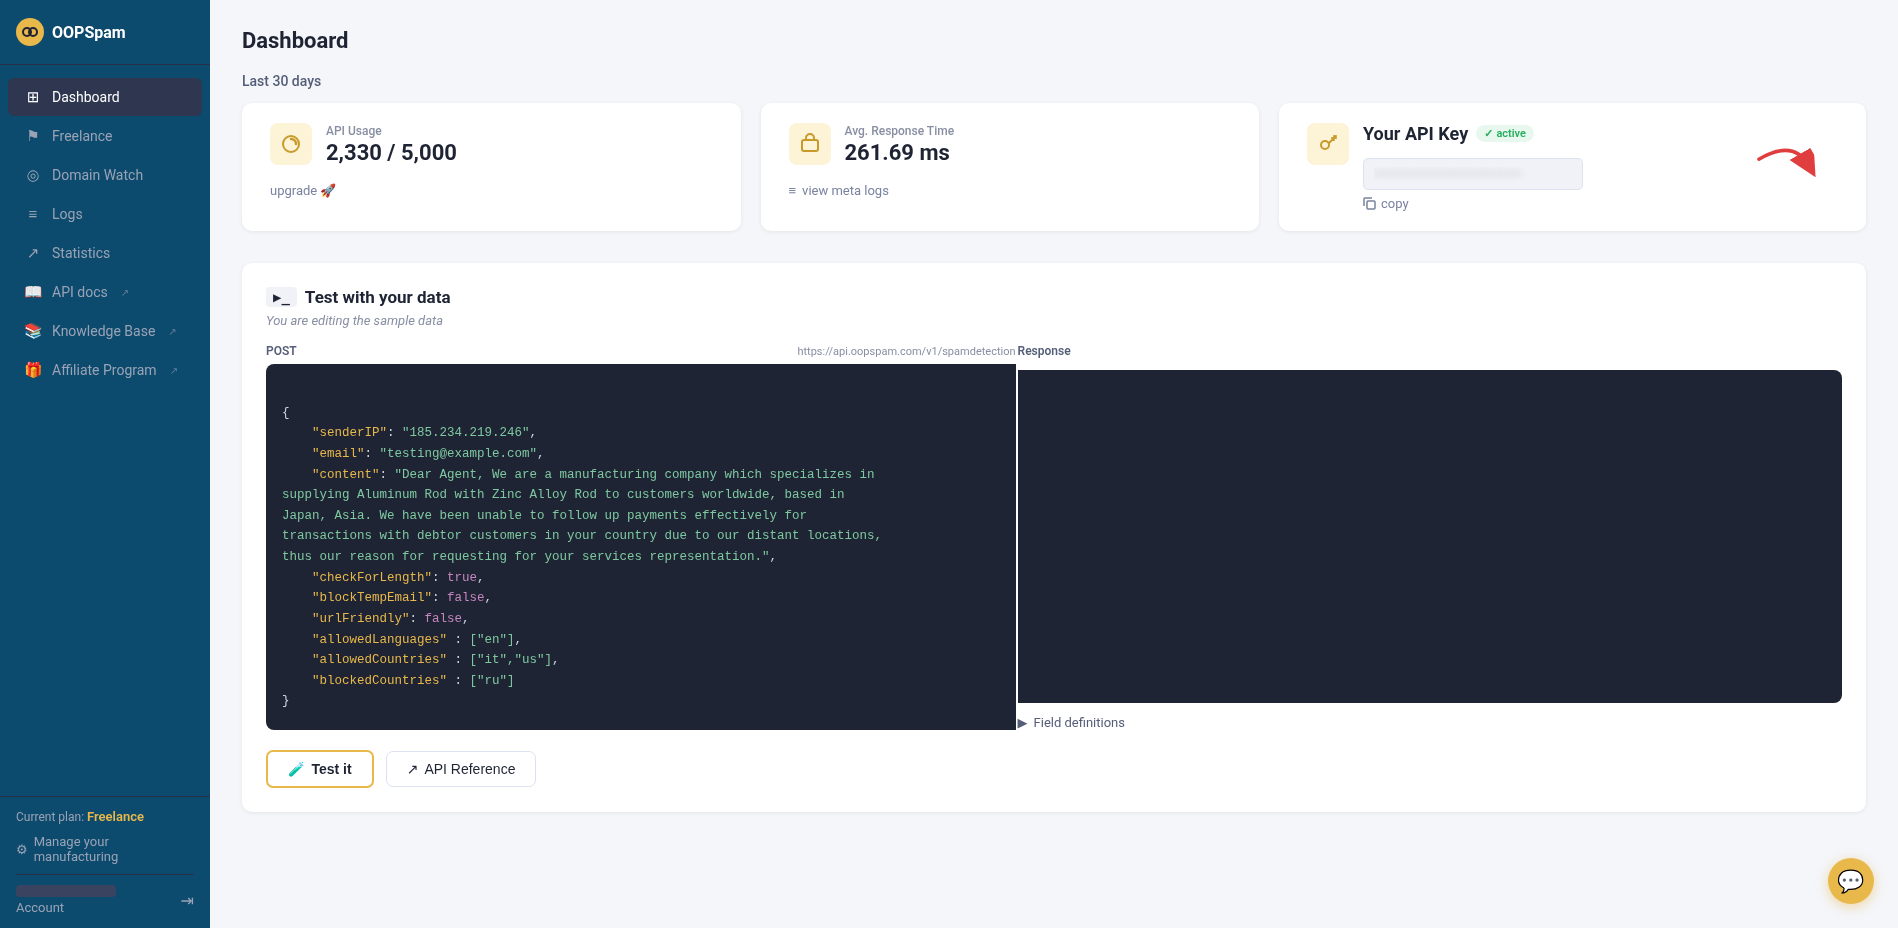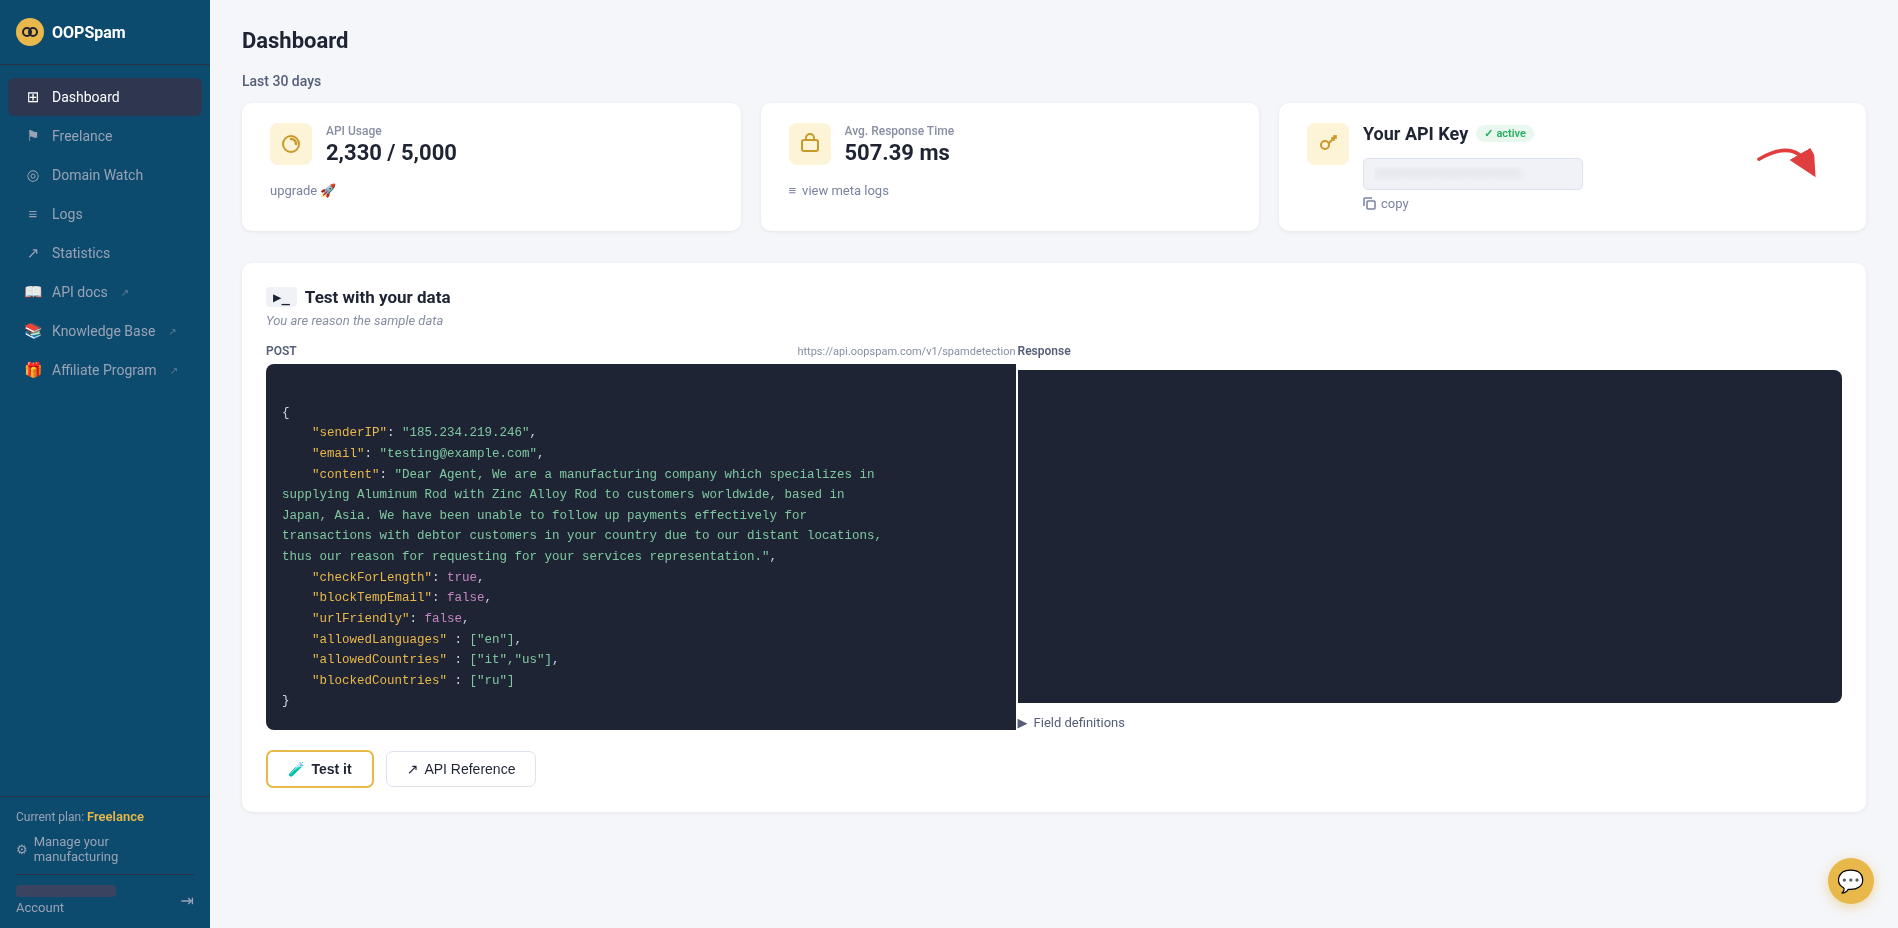--- a/index.html
+++ b/index.html
@@ -405,21 +405,21 @@
     <div class="card">
       <div class="card-header-row">
         <div class="card-icon">
           <svg width="22" height="22" viewBox="0 0 22 22">
               <rect x="3" y="7" width="16" height="11" rx="2" fill="none" stroke="#c89a2a" stroke-width="2"></rect>
               <path d="M7 7V5a4 4 0 0 1 8 0v2" fill="none" stroke="#c89a2a" stroke-width="2"></path>
             </svg>
         </div>
         <div class="card-meta">
           <span class="card-meta-label">Avg. Response Time</span>
-          <span class="card-meta-value">507.39 ms</span>
+          <span class="card-meta-value">261.69 ms</span>
         </div>
       </div>
       <div class="card-footer">
         <span>≡</span>
         <span>view meta logs</span>
       </div>
     </div>
 
     <div class="card api-key-card">
       <div style="position:relative;">
@@ -461,21 +461,21 @@
         </div>
       </div>
     </div>
   </div>
 
   <div class="test-section">
     <div class="test-section-title">
       <span style="font-family:monospace; background:#f0f2f7; padding:2px 7px; border-radius:4px; font-size:14px;">▶_</span>
       <span>Test with your data</span>
     </div>
-    <div class="test-section-subtitle">You are reason the sample data</div>
+    <div class="test-section-subtitle">You are editing the sample data</div>
 
     <div class="test-editor-row">
 
       <div class="editor-pane">
         <div class="editor-label-row">
           <span class="editor-label">POST</span>
           <span class="editor-url">https://api.oopspam.com/v1/spamdetection</span>
         </div>
         <div class="code-editor" contenteditable="true" style="">
 <span class="code-brace">{</span>

